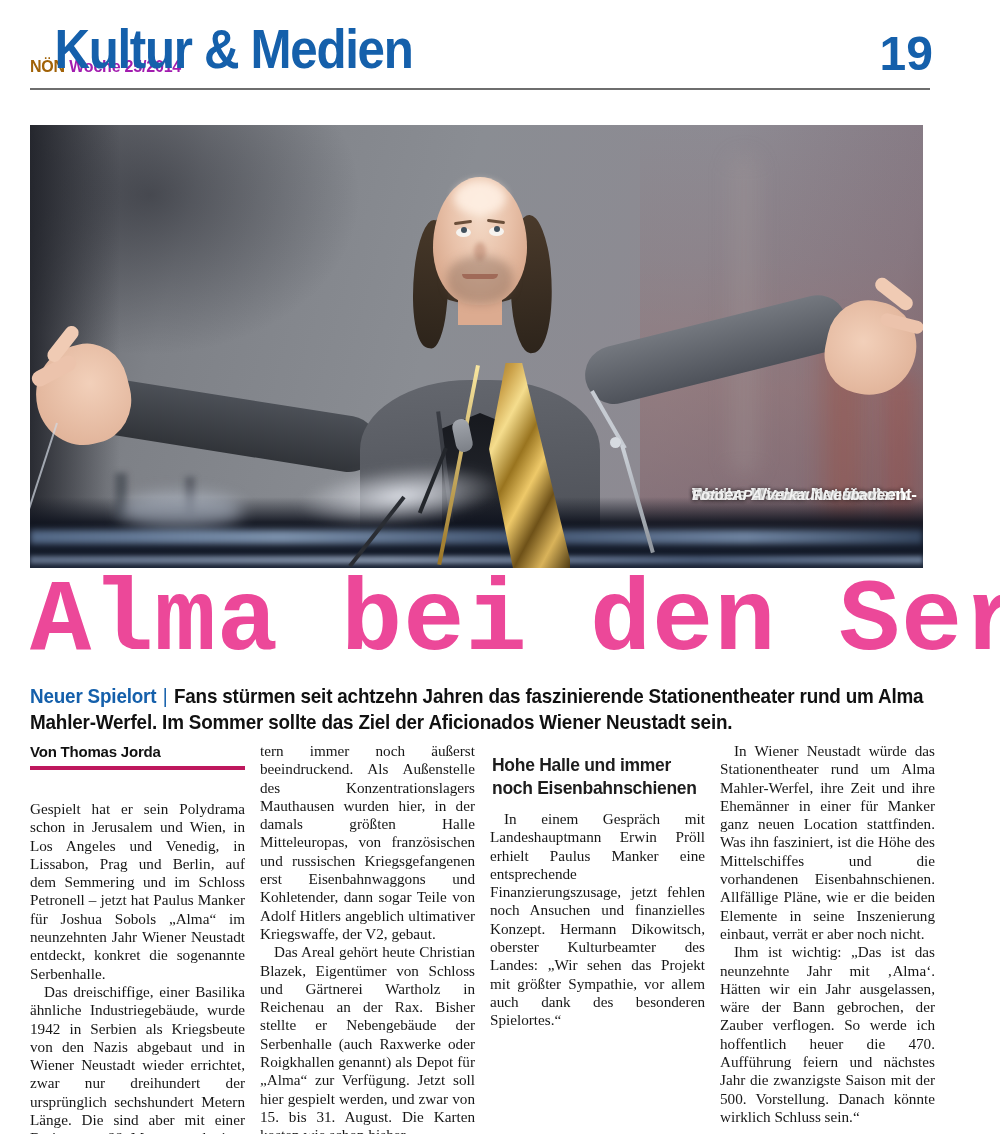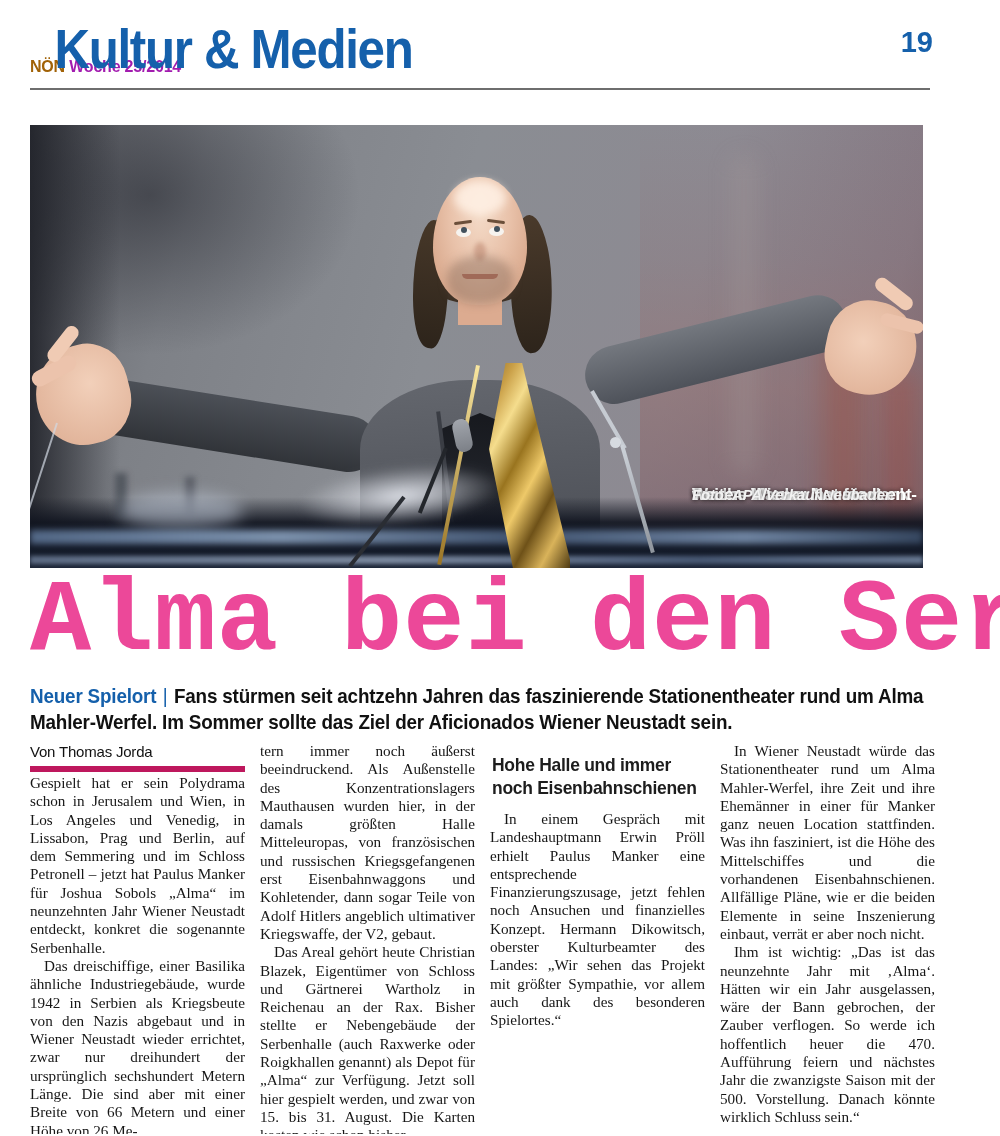--- a/index.html
+++ b/index.html
@@ -7,21 +7,21 @@
         font-family:"Liberation Sans","DejaVu Sans",sans-serif;color:#141414;}
   .content{position:absolute;left:30px;top:0;width:905px;height:1136px;}
 
   
   .brand-line{position:absolute;left:0;top:58px;font-size:16px;font-weight:bold;letter-spacing:-0.2px;}
   .brand{color:#a16207;}
   .issue{color:#a21caf;}
   .section-title-wrap{position:absolute;left:0;top:16px;width:100%;text-align:left;}
   .section-title{display:inline-block;font-size:56px;font-weight:bold;color:#1560ab;
                  letter-spacing:-1.5px;transform:scaleX(0.88);transform-origin:center;}
-  .page-number{position:absolute;right:2px;top:26px;font-size:29px;font-weight:bold;color:#1560ab;}
+  .page-number{position:absolute;right:2px;top:26px;font-size:48px;font-weight:bold;color:#1560ab;}
   .header-rule{position:absolute;left:0;top:88px;width:900px;height:2px;background:#6e6e6e;}
 
   
   .photo{position:absolute;left:0;top:125px;width:893px;height:443px;overflow:hidden;
          background:linear-gradient(105deg,#63656b 0%,#7e8187 18%,#8a8d93 45%,#8d8a92 70%,#867a84 90%,#73666f 100%);}
   .photo *{position:absolute;}
   .ph-dark-topleft{left:-90px;top:-90px;width:420px;height:320px;
          background:radial-gradient(closest-side,rgba(30,32,40,.55),rgba(30,32,40,0));}
   .ph-dark-left{left:0;top:0;width:90px;height:100%;
          background:linear-gradient(to right,rgba(24,26,33,.8),rgba(24,26,33,0));}
@@ -117,22 +117,22 @@
   .headline{position:absolute;left:0;top:574px;width:905px;font-family:Liberation Mono, monospace;
             font-size:102px;line-height:96px;font-weight:bold;color:#ec4899;letter-spacing:1px;white-space:nowrap;}
   .lede{position:absolute;left:0;top:683px;width:984px;transform:scaleX(0.92);transform-origin:0 0;
         font-size:20.5px;line-height:25.5px;font-weight:bold;color:#111;letter-spacing:-0.2px;}
   .kicker{color:#1560ab;}
   .kicker-sep{color:#1560ab;font-weight:normal;padding:0 7px;}
 
   
   .cols{position:absolute;left:0;top:742px;width:905px;height:392px;display:flex;gap:15px;overflow:hidden;}
   .col{width:215px;overflow:hidden;}
-  .byline{font-size:15px;font-weight:normal;color:#111;padding:1px 0 6px 0;border-bottom:6px solid #be185d;
-          margin-bottom:2px;letter-spacing:-0.2px;}
+  .byline{font-size:15px;font-weight:bold;color:#111;padding:1px 0 6px 0;border-bottom:4px solid #be185d;
+          margin-bottom:30px;letter-spacing:-0.2px;}
   .col p{margin:0;font-family:"Liberation Serif","DejaVu Serif",serif;font-size:15.2px;line-height:18.3px;
          text-align:justify;color:#161616;}
   .col p.indent{text-indent:14px;}
   .crosshead{font-size:19px;line-height:23px;font-weight:bold;color:#1d1d1d;margin:11px 0 11px 2px;
              letter-spacing:-0.3px;transform:scaleX(0.92);transform-origin:0 0;width:232px;}
 </style>
 </head>
 <body>
 
 <div class="page">

